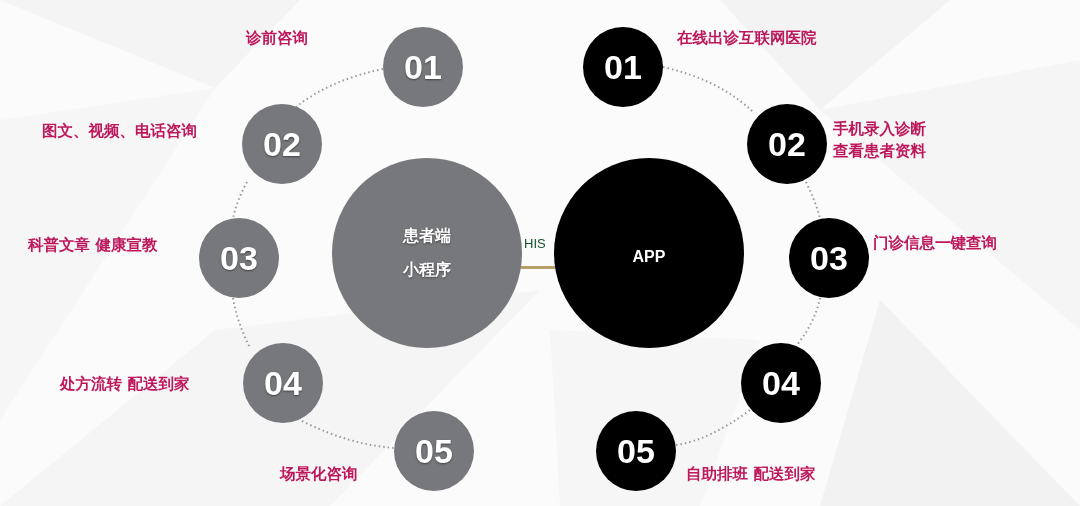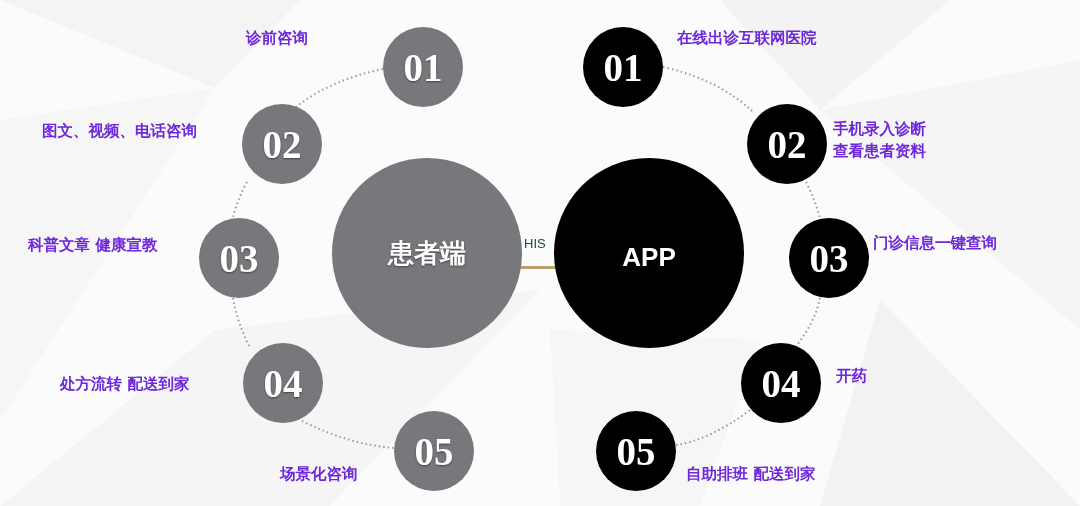--- a/index.html
+++ b/index.html
@@ -8,29 +8,29 @@
     background: #fbfbfb;
     font-family: "DejaVu Sans", "Liberation Sans", sans-serif;
   }
   .bg-shape { position: absolute; left: 0; top: 0; width: 1080px; height: 506px; }
   .arc-svg { position: absolute; left: 0; top: 0; width: 1080px; height: 506px; }
   .circle {
     position: absolute; border-radius: 50%;
     display: flex; align-items: center; justify-content: center;
     color: #ffffff; font-weight: bold;
   }
-  .small { width: 80px; height: 80px; font-size: 39px; font-family: Liberation Serif, serif; }
+  .small { width: 80px; height: 80px; font-size: 34px; font-family: Liberation Sans, sans-serif; }
   .gray { background: #77787b; text-shadow: 0 1px 2px rgba(0,0,0,0.45); }
   .black { background: #000000; }
   .big {
     width: 190px; height: 190px; flex-direction: column;
-    font-size: 26px; line-height: 34px; text-align: center;
+    font-size: 16px; line-height: 34px; text-align: center;
   }
   .label {
-    position: absolute; color: #6d28d9; font-weight: bold; font-size: 15.5px;
+    position: absolute; color: #be185d; font-weight: bold; font-size: 15.5px;
     line-height: 22px; white-space: nowrap;
   }
   .his-text {
     position: absolute; left: 524px; top: 236px; font-size: 13px;
     color: #14532d; font-family: "Liberation Sans", sans-serif;
   }
   .his-line {
     position: absolute; left: 520px; top: 266px; width: 38px; height: 3px;
     background: #b9a06a;
   }
@@ -57,20 +57,21 @@
   <path d="M 806 182 Q 815 200 820 218" stroke="#9a9a9a" stroke-width="2" stroke-dasharray="1.5 3" fill="none"></path>
   <path d="M 820 298 Q 815 322 797 345" stroke="#9a9a9a" stroke-width="2" stroke-dasharray="1.5 3" fill="none"></path>
   <path d="M 750 410 Q 710 440 676 445" stroke="#9a9a9a" stroke-width="2" stroke-dasharray="1.5 3" fill="none"></path>
 </svg>
 
 <div class="his-text">HIS</div>
 <div class="his-line"></div>
 
 <div class="circle big gray" style="left:332px; top:158px;">
   <span>患者端</span>
+  <span>小程序</span>
 </div>
 <div class="circle big black" style="left:554px; top:158px;">
   <span style="font-family:'Liberation Sans',sans-serif;margin-top:8px;">APP</span>
 </div>
 
 <div class="circle small gray" style="left:383px; top:27px;">01</div>
 <div class="circle small gray" style="left:242px; top:104px;">02</div>
 <div class="circle small gray" style="left:199px; top:218px;">03</div>
 <div class="circle small gray" style="left:243px; top:343px;">04</div>
 <div class="circle small gray" style="left:394px; top:411px;">05</div>
@@ -87,15 +88,14 @@
 <div class="circle small black" style="left:741px; top:343px;">04</div>
 <div class="circle small black" style="left:596px; top:411px;">05</div>
 
 <div class="label" style="left:677px; top:27px;">在线出诊互联网医院</div>
 <div class="label" style="left:833px; top:118px;">
   <div>手机录入诊断</div>
   <div>查看患者资料</div>
 </div>
 <div class="label" style="left:873px; top:232px;">门诊信息一键查询</div>
 <div class="label" style="left:836px; top:365px;">
-  <div>开药</div>
 </div>
 <div class="label" style="left:686px; top:463px;">自助排班 配送到家</div>
 
 </body></html>

